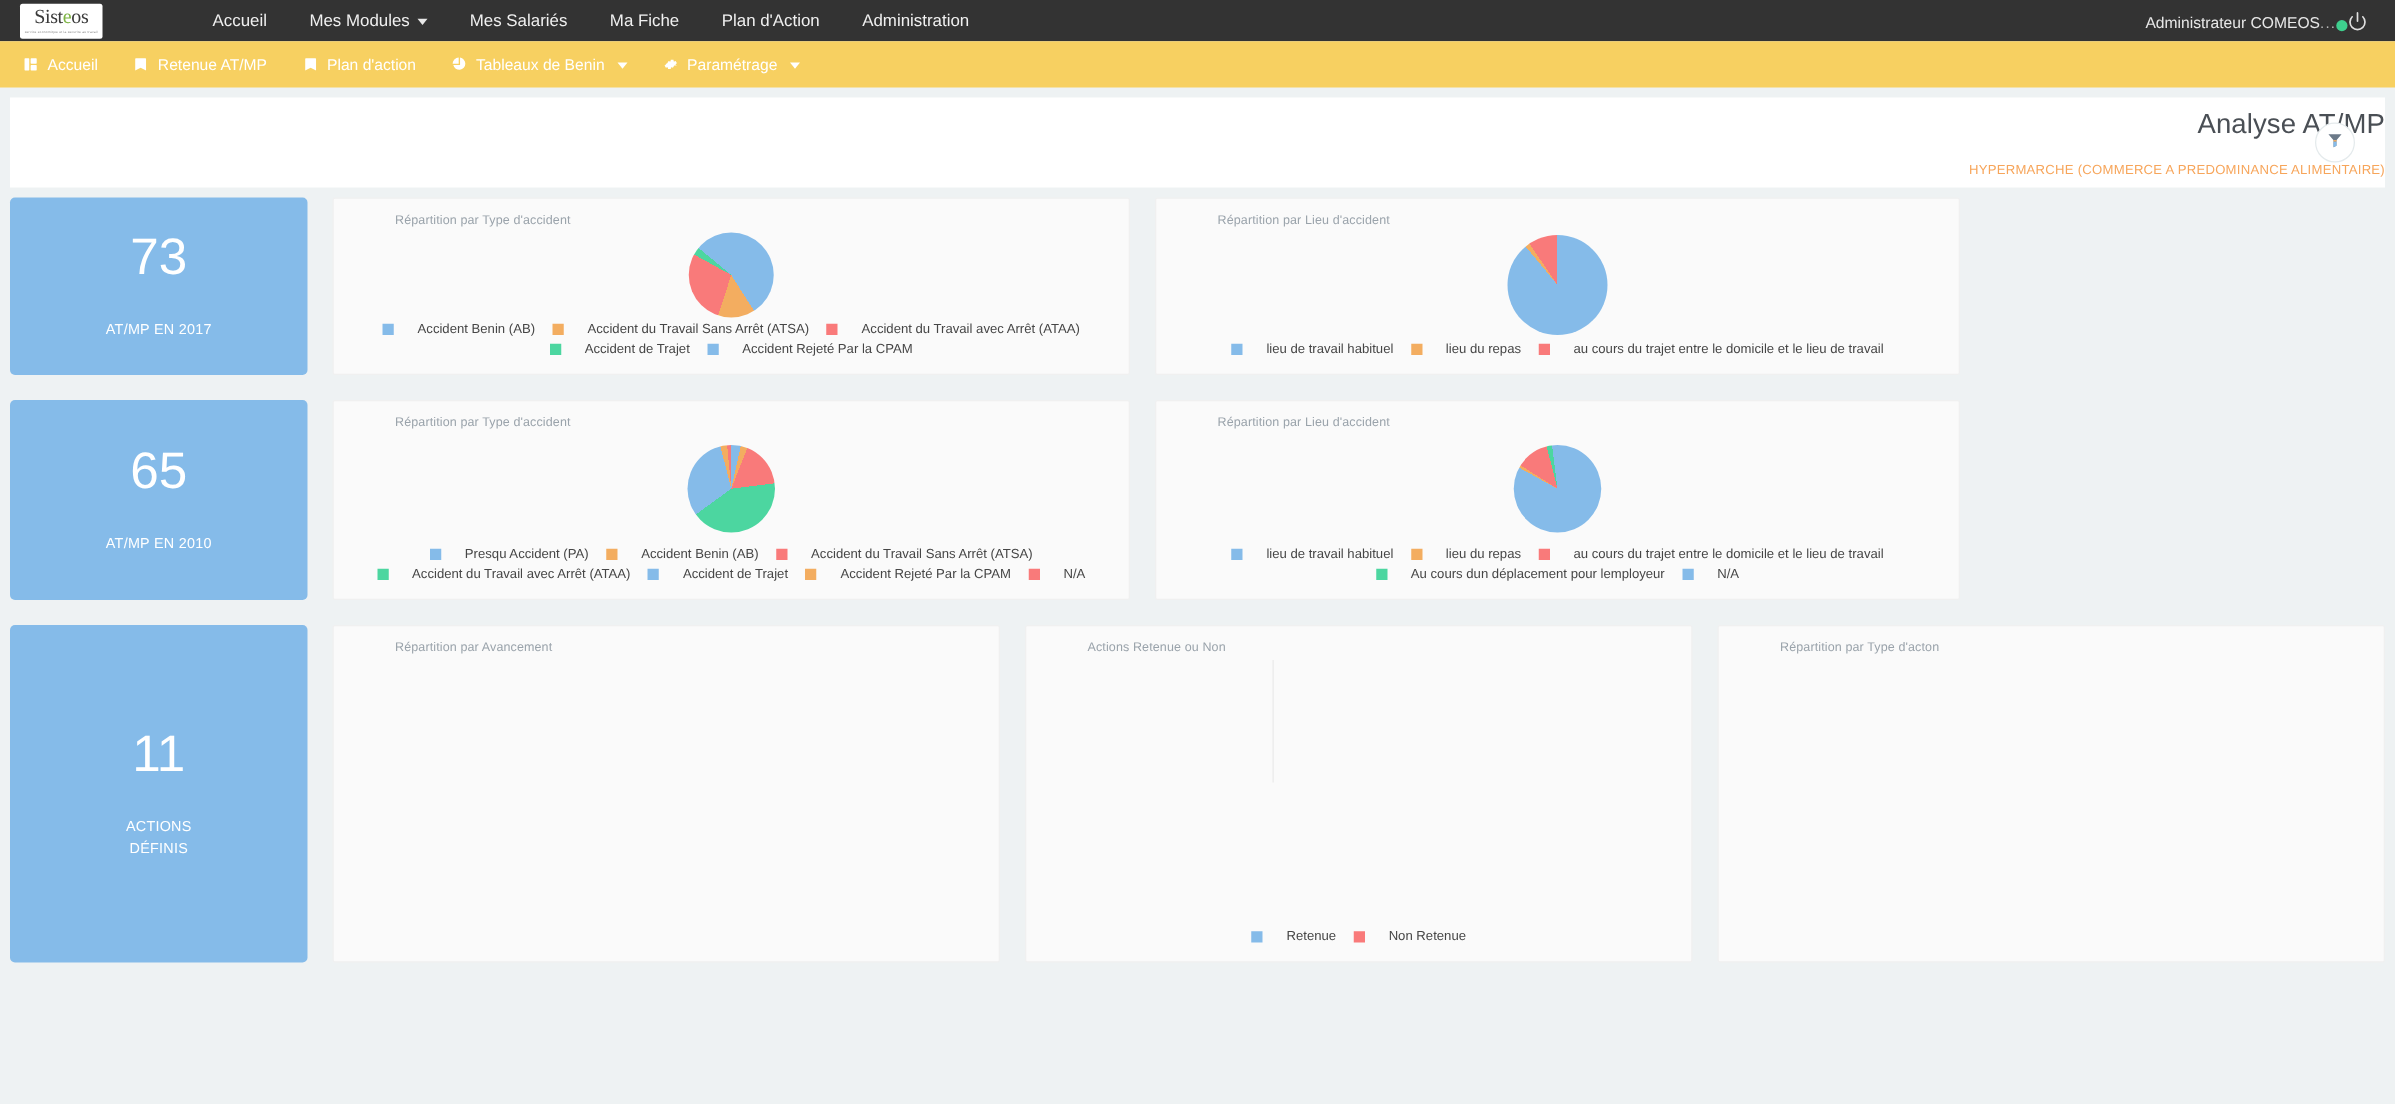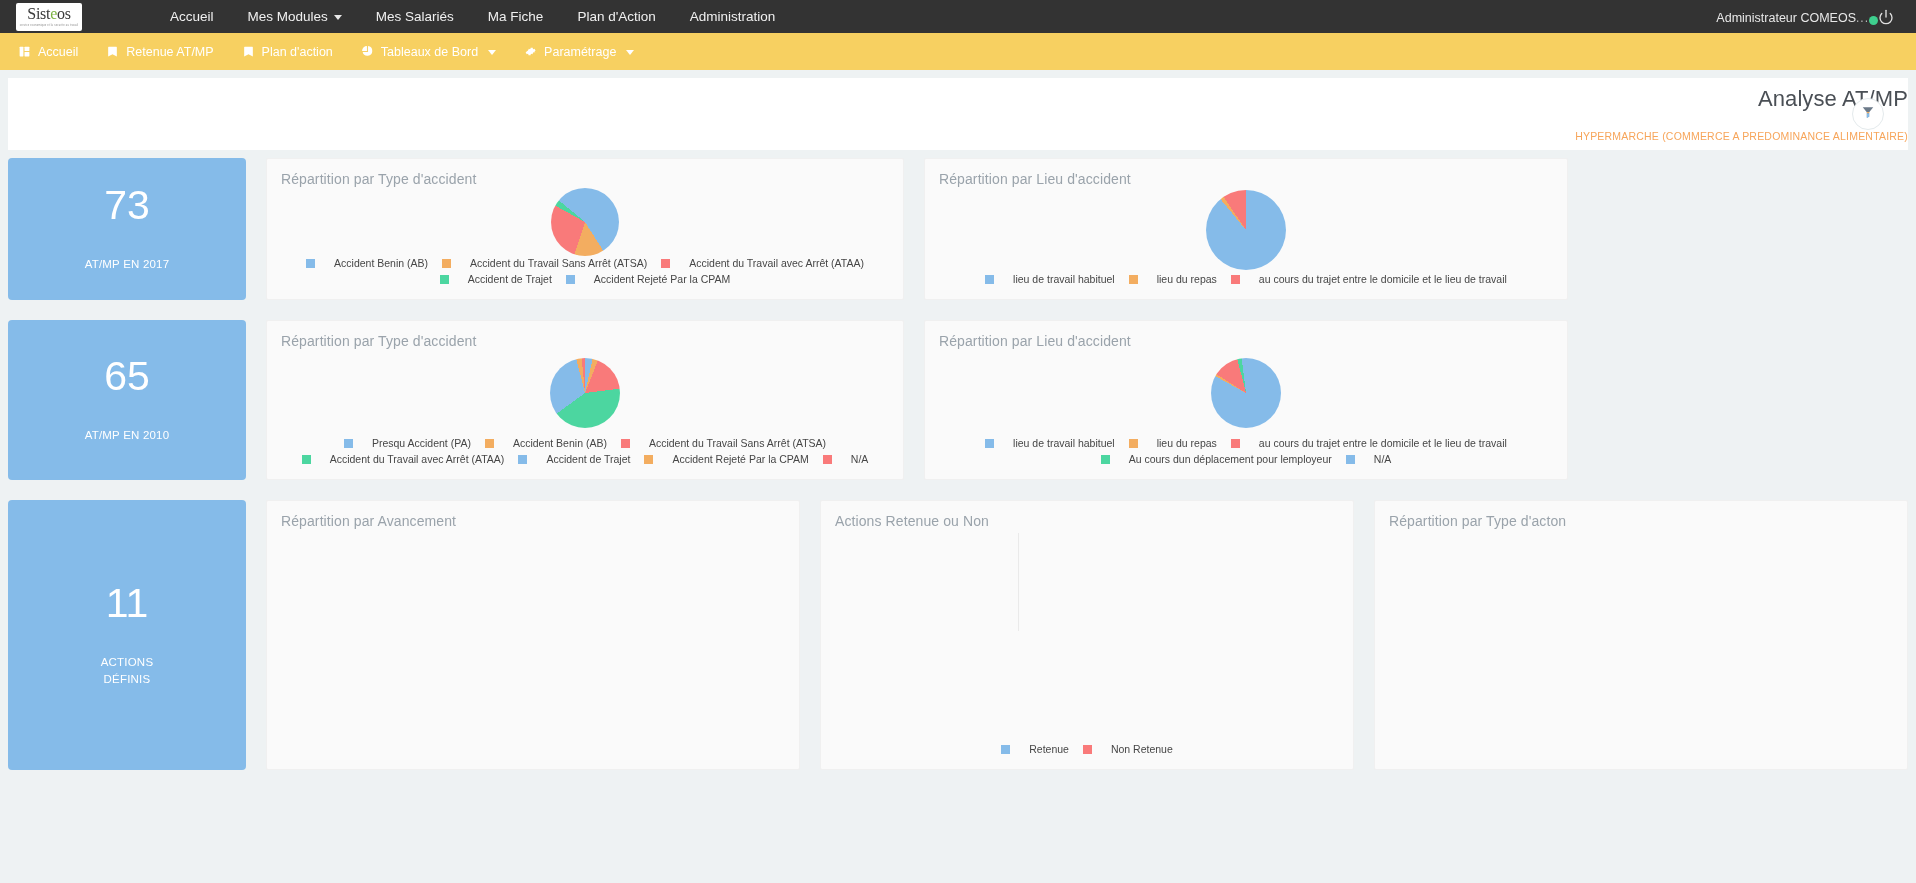--- a/index.html
+++ b/index.html
@@ -111,21 +111,21 @@
     line-height: 1.45; letter-spacing: .2px;
   }
 
   .panel {
     background: #fafafa; border: 1px solid #f0f0f0;
     border-radius: 2px; position: relative;
     padding: 12px 14px;
     display: flex; flex-direction: column;
   }
   .panel-title {
-    font-size: 14px; color: #9aa3ab; letter-spacing: .1px;
+    font-size: 10px; color: #9aa3ab; letter-spacing: .1px; margin-left: 35px;
   }
   .chart-area {
     flex: 1; display: flex; align-items: center; justify-content: center;
   }
   .pie { border-radius: 50%; }
 
   .legend {
     display: flex; flex-wrap: wrap; justify-content: center;
     gap: 4px 14px; padding: 0 10px 2px 10px;
   }
@@ -225,21 +225,21 @@
     </span>
     <span>Plan d'action</span>
   </div>
   <div class="subnav-item">
     <span class="sicon">
       <svg width="13" height="13" viewBox="0 0 24 24" fill="#ffffff">
           <path d="M11 2v9H2a9 9 0 0 1 9-9z"></path>
           <path d="M13 2a9 9 0 1 1-9.95 11H13V2z"></path>
         </svg>
     </span>
-    <span>Tableaux de Bord</span>
+    <span>Tableaux de Benin</span>
     <span class="subnav-caret"></span>
   </div>
   <div class="subnav-item">
     <span class="sicon">
       <svg width="13" height="13" viewBox="0 0 24 24" fill="#ffffff">
           <path d="M12 8a4 4 0 1 0 0 8 4 4 0 0 0 0-8zm9.4 5.6l-1.9-1.1a7.6 7.6 0 0 0 0-1l1.9-1.1-2-3.4-2 .8a7.8 7.8 0 0 0-.9-.5l-.3-2.1h-4l-.3 2.1c-.3.1-.6.3-.9.5l-2-.8-2 3.4L4.9 11.5a7.6 7.6 0 0 0 0 1L3 13.6l2 3.4 2-.8c.3.2.6.4.9.5l.3 2.1h4l.3-2.1c.3-.1.6-.3.9-.5l2 .8 2-3.4z"></path>
         </svg>
     </span>
     <span>Paramétrage</span>
     <span class="subnav-caret"></span>

